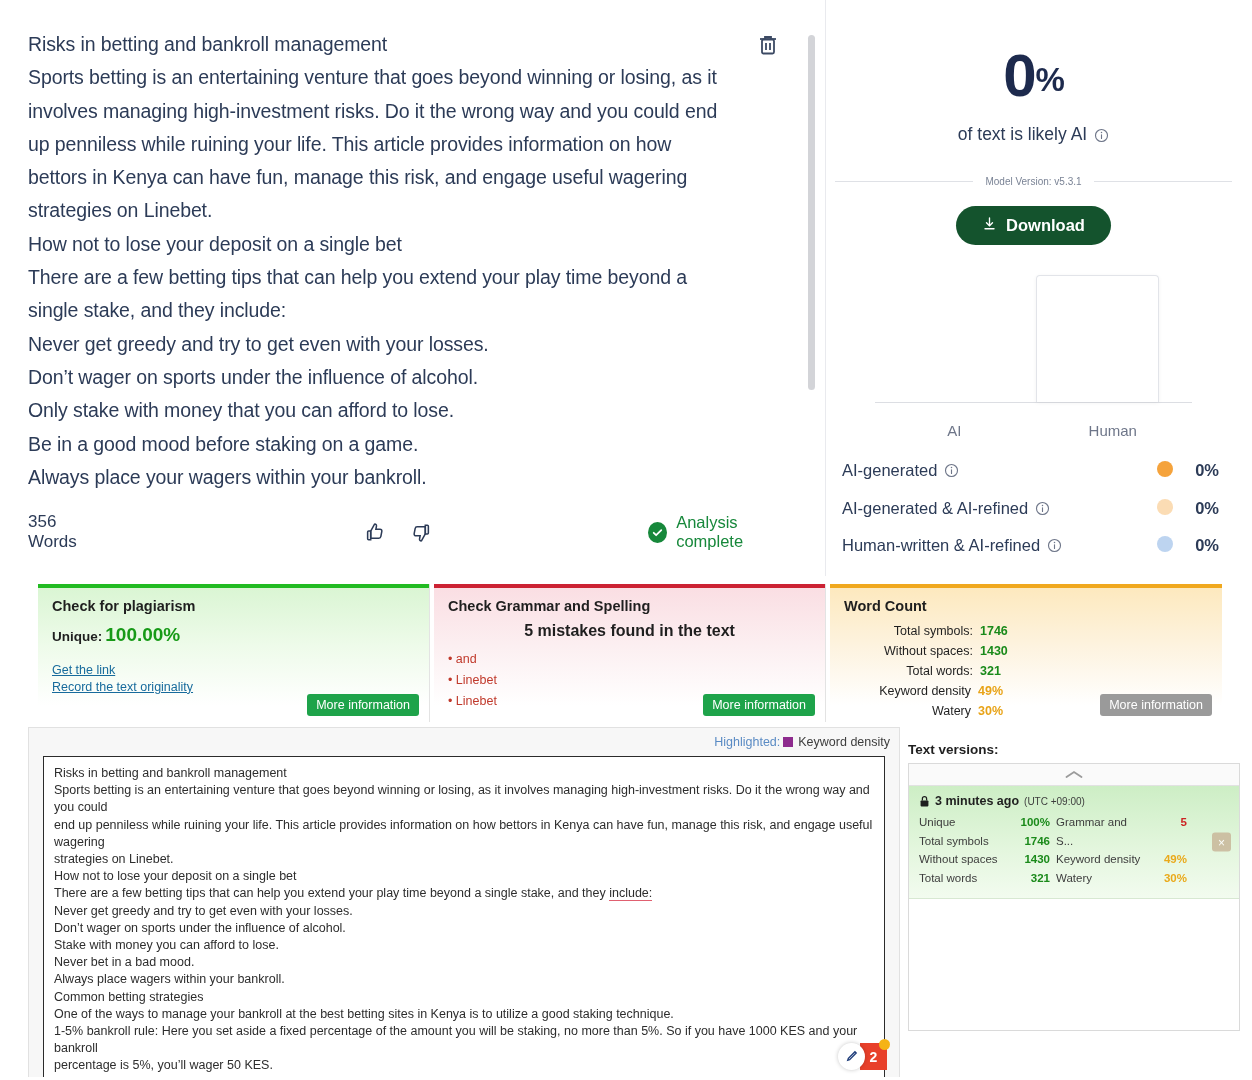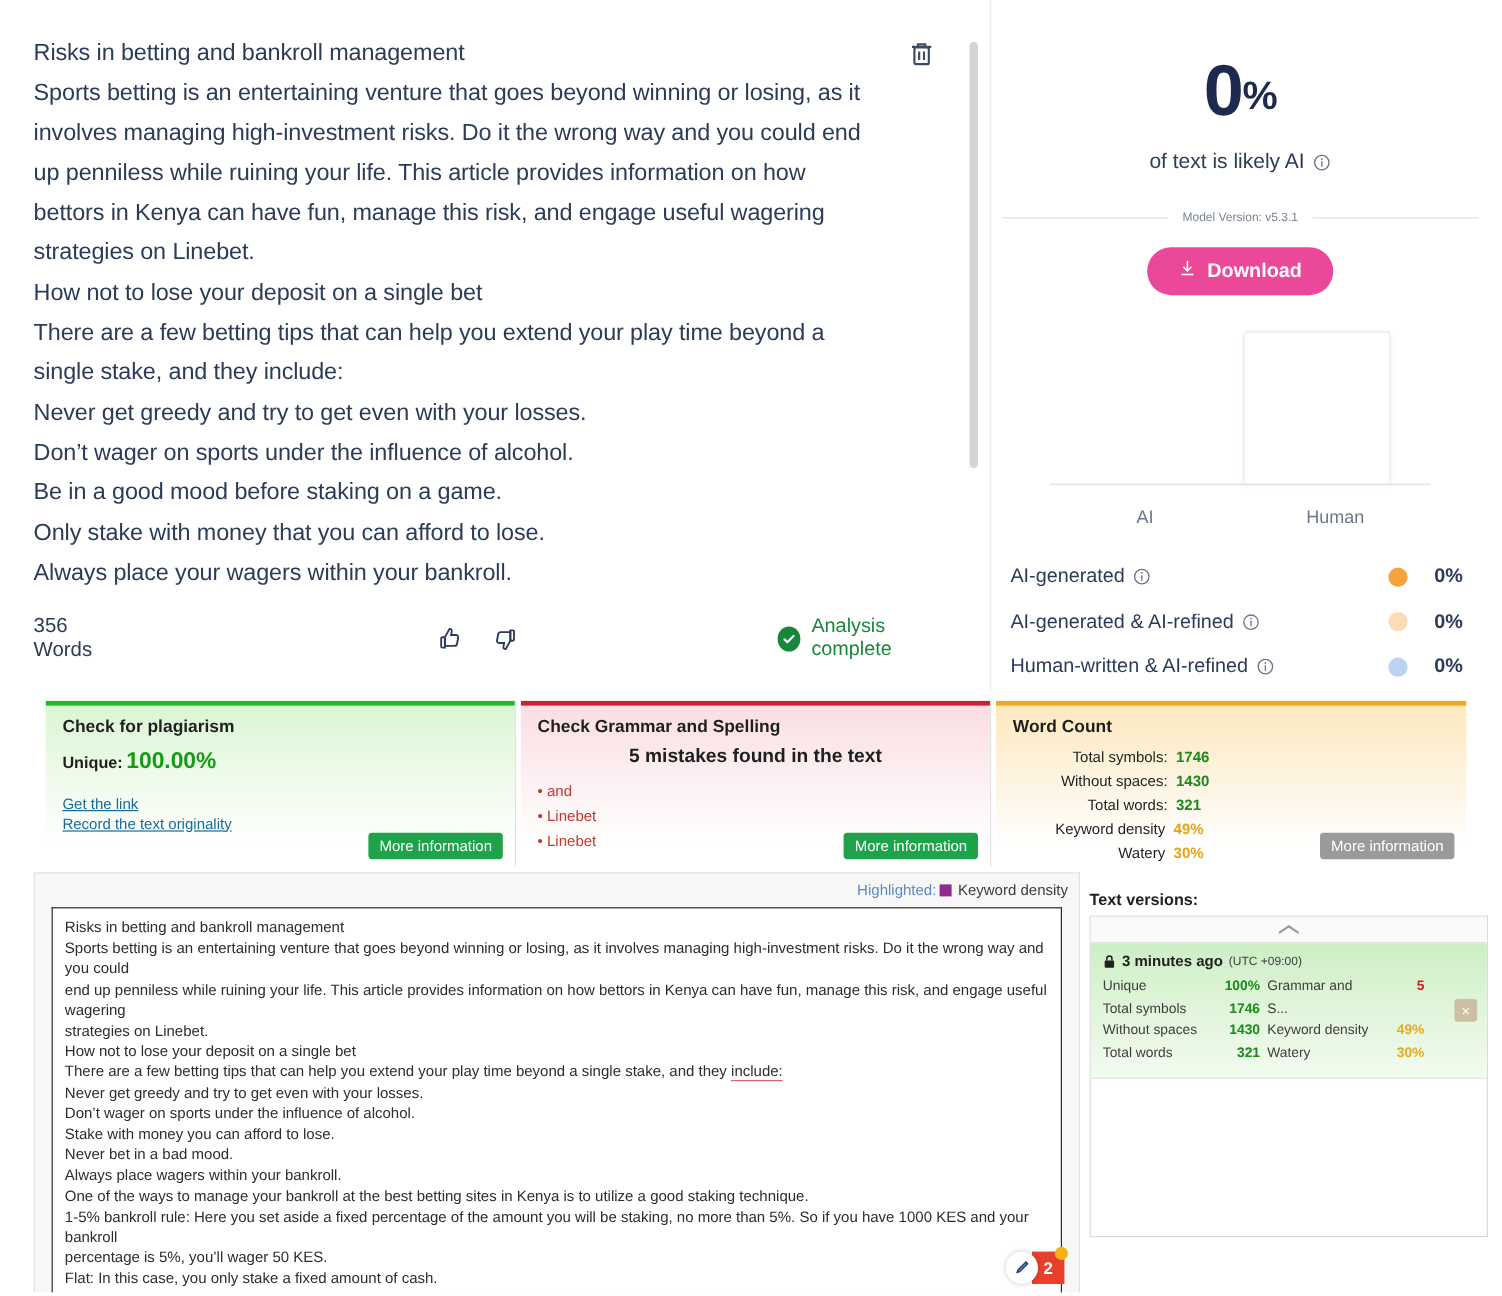--- a/index.html
+++ b/index.html
@@ -67,41 +67,41 @@
   .model-row {
     margin-top:31px; display:flex; align-items:center; gap:12px;
     padding:0 15px;
   }
   .model-rule { flex:1; height:1px; background:#dfe1e6; }
   .model-text { font-size:10px; color:#7a8395; white-space:nowrap; }
 
   .dl-wrap { margin-top:19px; text-align:center; }
   .dl-btn {
     display:inline-flex; align-items:center; gap:9px;
-    background:#ec4899; color:#fff; border:none; border-radius:21px;
+    background:#14532d; color:#fff; border:none; border-radius:21px;
     padding:10px 26px; font-size:16.5px; font-weight:700; cursor:pointer;
     font-family:"Liberation Sans", sans-serif;
   }
   .dl-btn svg { width:15px; height:15px; }
 
   
   .chart { position:relative; margin-top:30px; height:140px; padding:0 55px; }
   .chart-plot { position:relative; height:127px; }
   .bar {
     position:absolute; bottom:0; width:123px; border-radius:4px 4px 0 0;
   }
   .bar.human { left:161px; background:#ffffff; border:1px solid #e2e4e9; border-bottom:none;
                box-shadow:0 1px 4px rgba(0,0,0,.05); }
   .axis { height:1px; background:#dcdee3; margin:0 0 0 0; }
   .chart-labels { display:flex; padding:0 55px; margin-top:7px; }
   .chart-label { flex:1; text-align:center; font-size:15px; color:#6e7689; }
 
   .legend { margin-top:22px; padding:0 28px 0 22px; }
   .legend-row {
-    display:flex; align-items:center; height:37.5px; font-size:16.5px; color:#2c3b57;
+    display:flex; align-items:flex-start; height:37.5px; font-size:16.5px; color:#2c3b57;
   }
   .legend-name { display:flex; align-items:center; gap:7px; }
   .legend-dot { width:16px; height:16px; border-radius:50%; margin-left:auto; }
   .legend-val { width:46px; text-align:right; font-size:16.5px; color:#2c3b57; font-weight:700; }
 
   
   .cards { position:absolute; left:0; top:576px; width:1252px; height:146px; background:#fff; }
   .card {
     position:absolute; top:8px; height:138px; overflow:hidden;
     border-right:1px solid #e3e3e3;
@@ -230,22 +230,22 @@
           <div class="doc-line">Sports betting is an entertaining venture that goes beyond winning or losing, as it</div>
           <div class="doc-line">involves managing high-investment risks. Do it the wrong way and you could end</div>
           <div class="doc-line">up penniless while ruining your life. This article provides information on how</div>
           <div class="doc-line">bettors in Kenya can have fun, manage this risk, and engage useful wagering</div>
           <div class="doc-line">strategies on Linebet.</div>
           <div class="doc-line">How not to lose your deposit on a single bet</div>
           <div class="doc-line">There are a few betting tips that can help you extend your play time beyond a</div>
           <div class="doc-line">single stake, and they include:</div>
           <div class="doc-line">Never get greedy and try to get even with your losses.</div>
           <div class="doc-line">Don’t wager on sports under the influence of alcohol.</div>
+          <div class="doc-line">Only stake with money that you can afford to lose.</div>
           <div class="doc-line">Be in a good mood before staking on a game.</div>
-          <div class="doc-line">Only stake with money that you can afford to lose.</div>
           <div class="doc-line">Always place your wagers within your bankroll.</div>
         </div>
 
       <div class="trash-btn">
         <svg viewBox="0 0 24 24" fill="none" stroke="#2c3b57" stroke-width="1.8">
           <path d="M4 6h16"></path>
             <path d="M9 6V4h6v2"></path>
           <rect x="6" y="6.5" width="12" height="14" rx="1.5"></rect>
           <path d="M10 10v7M14 10v7"></path>
         </svg>
@@ -449,20 +449,21 @@
           <p>Sports betting is an entertaining venture that goes beyond winning or losing, as it involves managing high-investment risks. Do it the wrong way and you could</p>
           <p>end up penniless while ruining your life. This article provides information on how bettors in Kenya can have fun, manage this risk, and engage useful wagering</p>
           <p>strategies on Linebet.</p>
           <p>How not to lose your deposit on a single bet</p>
           <p>There are a few betting tips that can help you extend your play time beyond a single stake, and they <span class="undl">include:</span></p>
           <p>Never get greedy and try to get even with your losses.</p>
           <p>Don’t wager on sports under the influence of alcohol.</p>
           <p>Stake with money you can afford to lose.</p>
           <p>Never bet in a bad mood.</p>
           <p>Always place wagers within your bankroll.</p>
+          <p>Common betting strategies</p>
           <p>One of the ways to manage your bankroll at the best betting sites in Kenya is to utilize a good staking technique.</p>
           <p>1-5% bankroll rule: Here you set aside a fixed percentage of the amount you will be staking, no more than 5%. So if you have 1000 KES and your bankroll</p>
           <p>percentage is 5%, you’ll wager 50 KES.</p>
           <p>Flat: In this case, you only stake a fixed amount of cash.</p>
         </div>
       <div class="gw-badge">
         <span class="gw-pen">
           <svg viewBox="0 0 24 24" width="15" height="15" fill="none" stroke="#1f3d7a" stroke-width="2.2" stroke-linecap="round">
             <path d="M17.5 4.5l2 2L9 17l-3 1 1-3z"></path>
           </svg>

